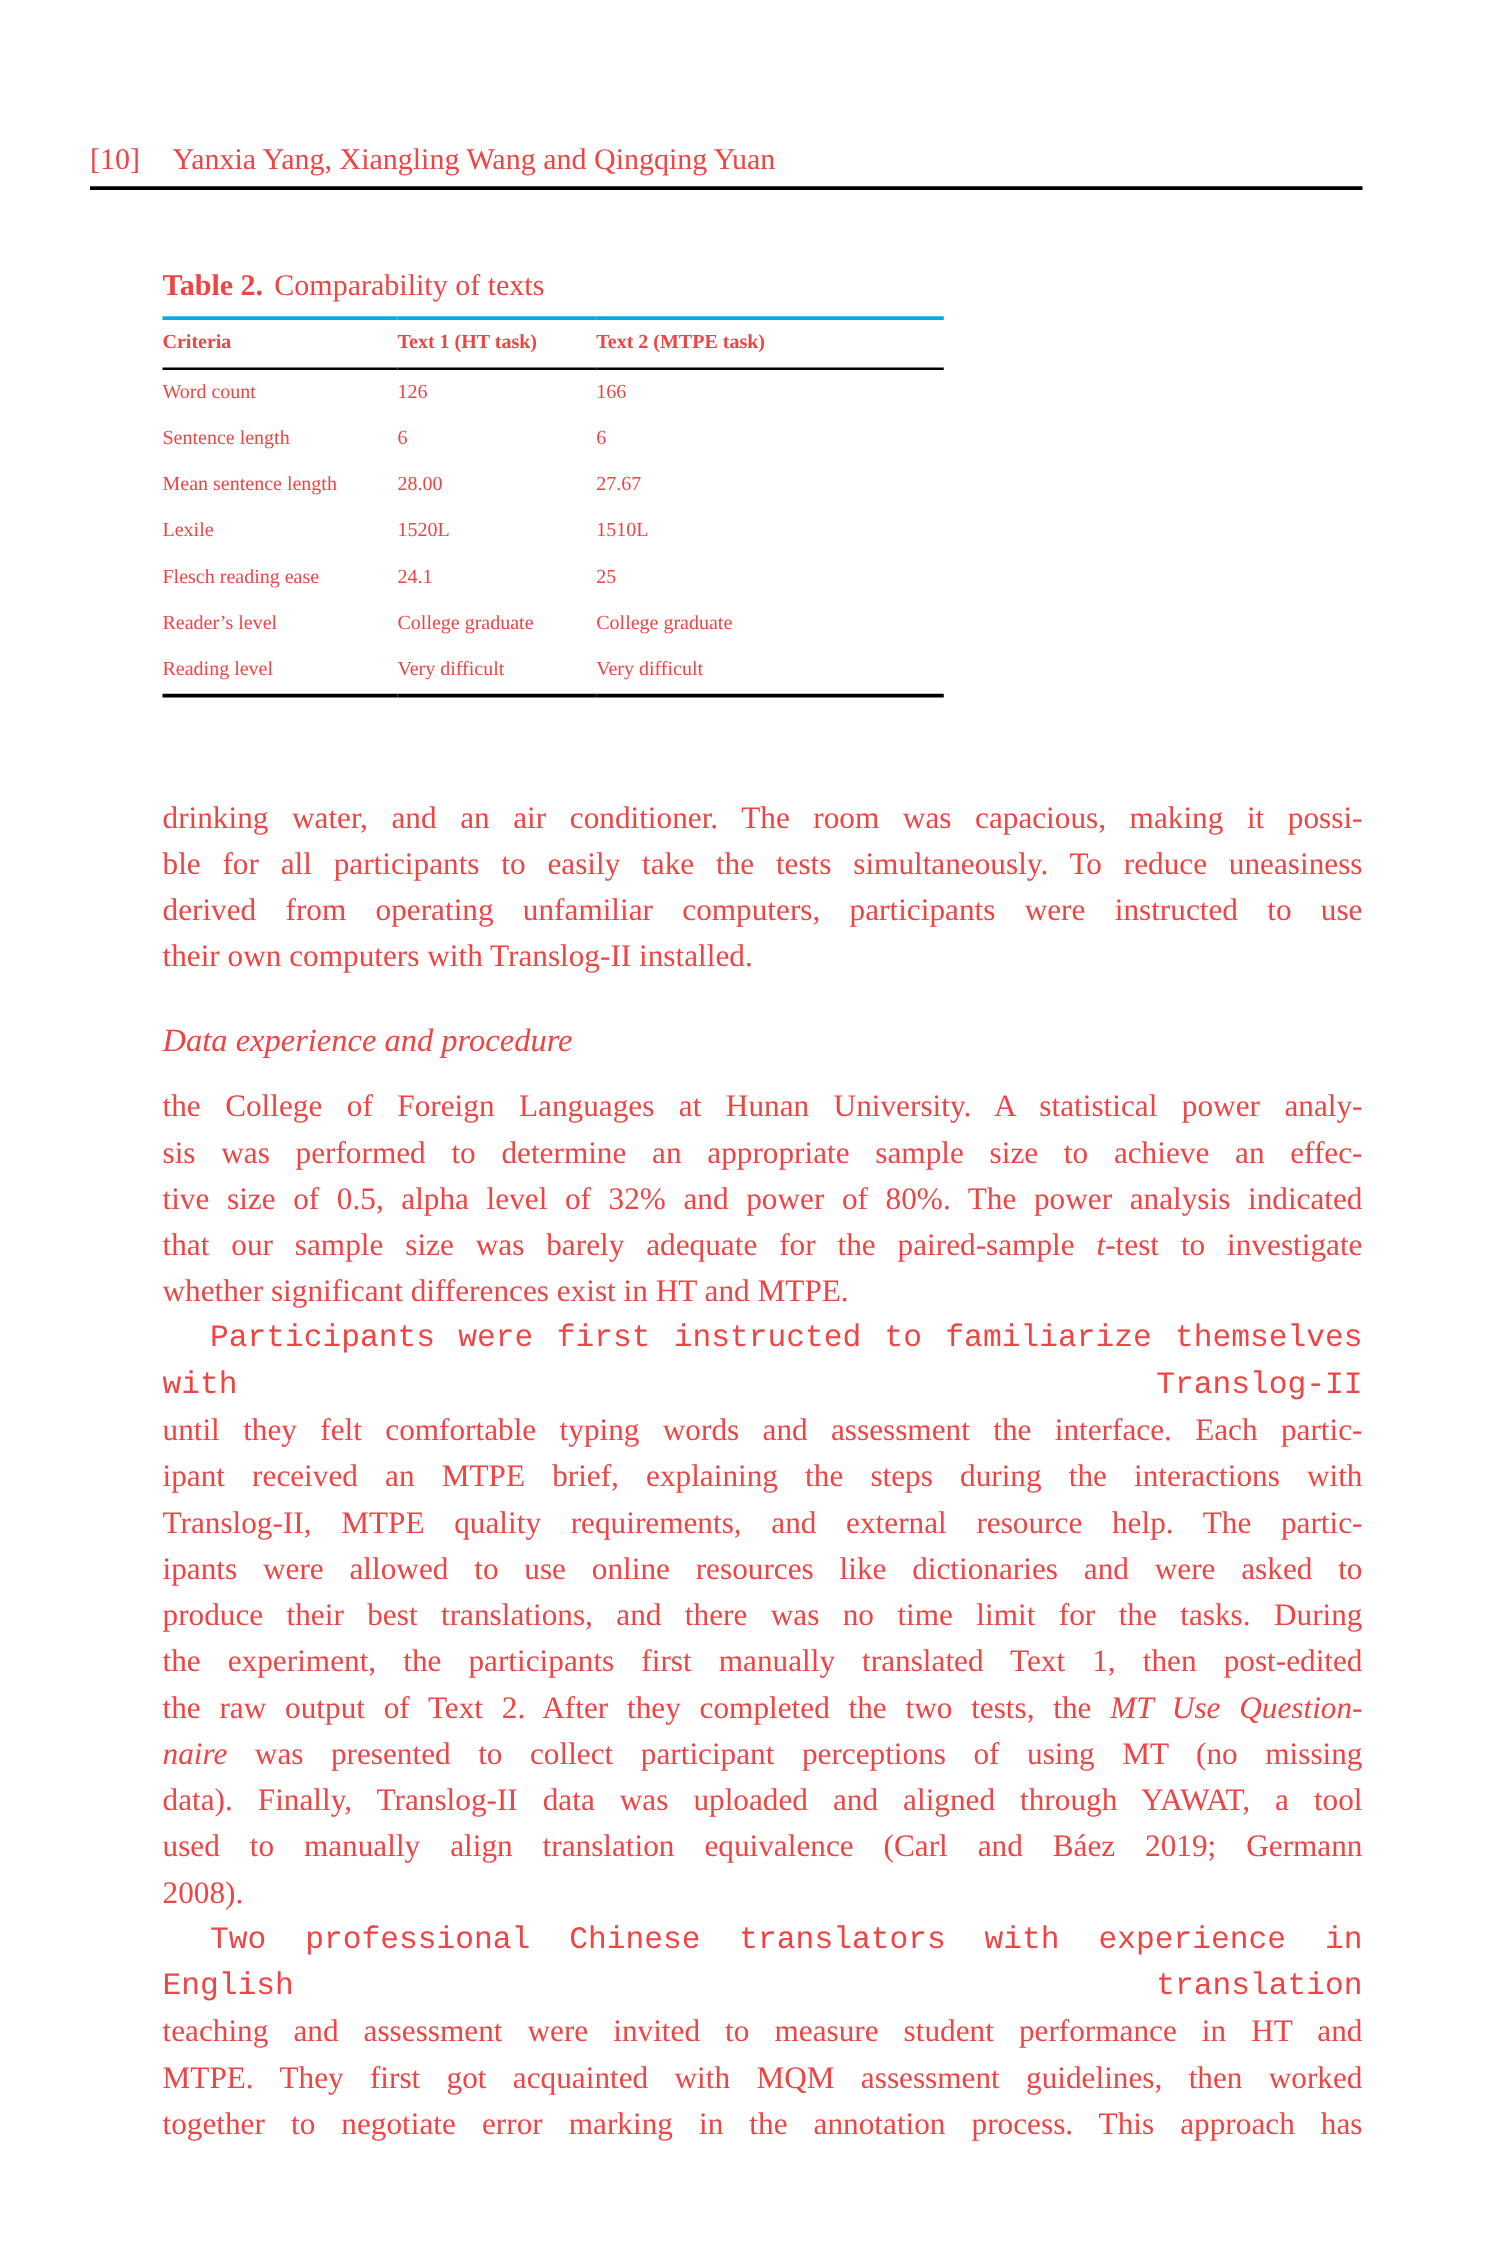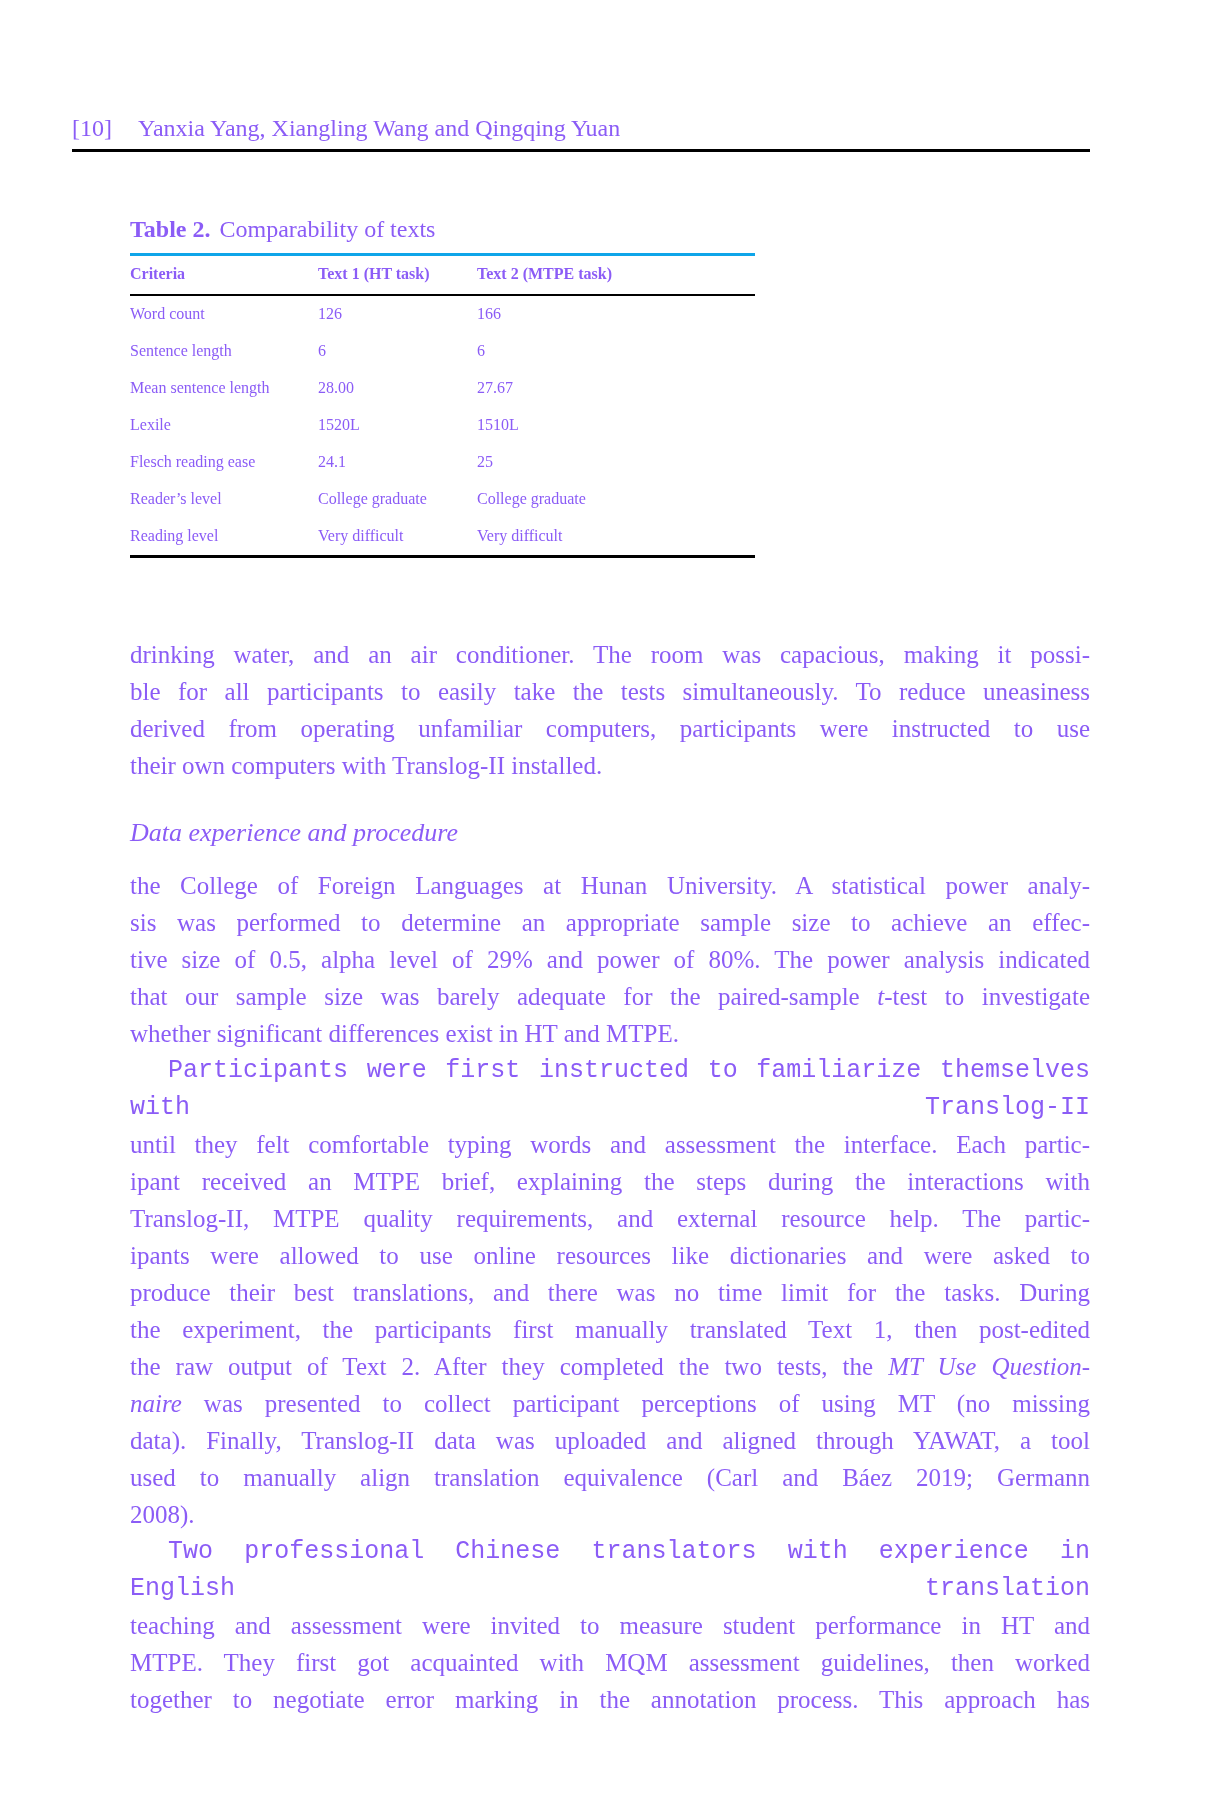--- a/index.html
+++ b/index.html
@@ -1,21 +1,21 @@
 <!DOCTYPE html>
 <html><head>
 <meta charset="utf-8">
 <style>
   html, body { margin: 0; padding: 0; background: #ffffff; }
   .page {
     position: relative;
     width: 1209px;
     height: 1814px;
     background: #ffffff;
-    color: #8b5cf6;
+    color: #ef4444;
     font-family: "Liberation Serif", serif;
     overflow: hidden;
   }
 
   
   .running-head {
     position: absolute;
     left: 72px;
     top: 114px;
     width: 1018px;
@@ -159,21 +159,21 @@
       <div class="para">
         <div class="line just">drinking water, and an air conditioner. The room was capacious, making it possi-</div>
         <div class="line just">ble for all participants to easily take the tests simultaneously. To reduce uneasiness</div>
         <div class="line just">derived from operating unfamiliar computers, participants were instructed to use</div>
         <div class="line">their own computers with Translog-II installed.</div>
       </div>
       <h2 class="subhead">Data experience and procedure</h2>
       <div class="para">
         <div class="line just">the College of Foreign Languages at Hunan University. A statistical power analy-</div>
         <div class="line just">sis was performed to determine an appropriate sample size to achieve an effec-</div>
-        <div class="line just">tive size of 0.5, alpha level of 29% and power of 80%. The power analysis indicated</div>
+        <div class="line just">tive size of 0.5, alpha level of 32% and power of 80%. The power analysis indicated</div>
         <div class="line just"><span>that our sample size was barely adequate for the paired-sample </span><i>t</i><span>-test to investigate</span></div>
         <div class="line">whether significant differences exist in HT and MTPE.</div>
       </div>
       <div class="para">
         <div class="line just indent">Participants were first instructed to familiarize themselves with Translog-II</div>
         <div class="line just">until they felt comfortable typing words and assessment the interface. Each partic-</div>
         <div class="line just">ipant received an MTPE brief, explaining the steps during the interactions with</div>
         <div class="line just">Translog-II, MTPE quality requirements, and external resource help. The partic-</div>
         <div class="line just">ipants were allowed to use online resources like dictionaries and were asked to</div>
         <div class="line just">produce their best translations, and there was no time limit for the tasks. During</div>

